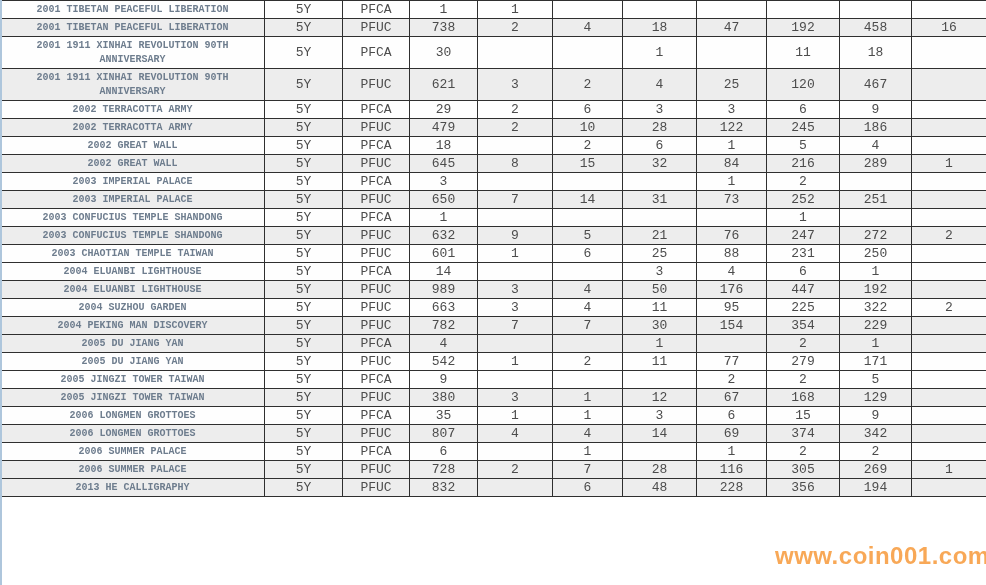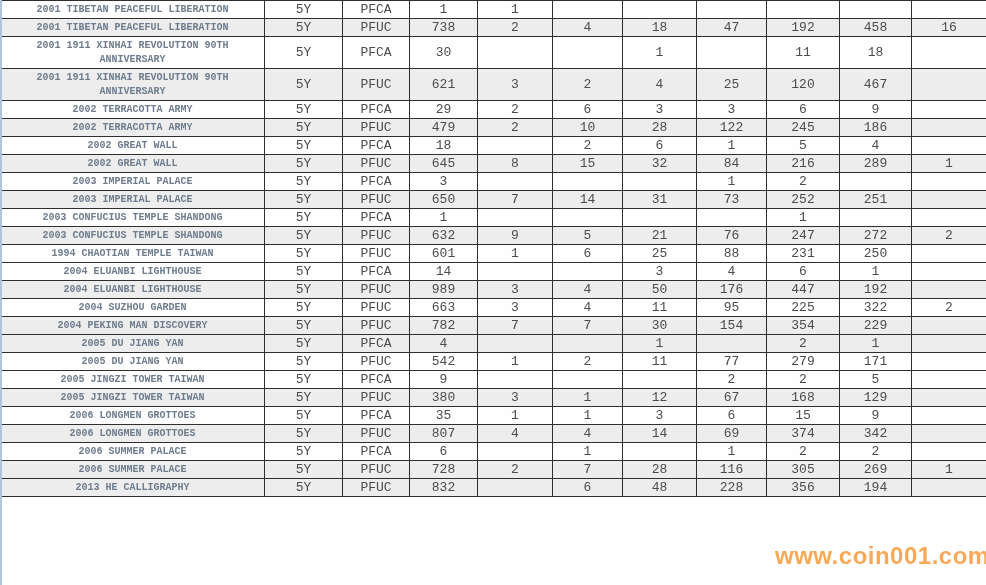--- a/index.html
+++ b/index.html
@@ -237,21 +237,21 @@
           <td>632</td>
           <td>9</td>
           <td>5</td>
           <td>21</td>
           <td>76</td>
           <td>247</td>
           <td>272</td>
           <td>2</td>
         </tr>
         <tr class="odd">
-          <td class="name">1994 CHAOTIAN TEMPLE TAIWAN</td>
+          <td class="name">2003 CHAOTIAN TEMPLE TAIWAN</td>
           <td>5Y</td>
           <td>PFUC</td>
           <td>601</td>
           <td>1</td>
           <td>6</td>
           <td>25</td>
           <td>88</td>
           <td>231</td>
           <td>250</td>
           <td></td>

